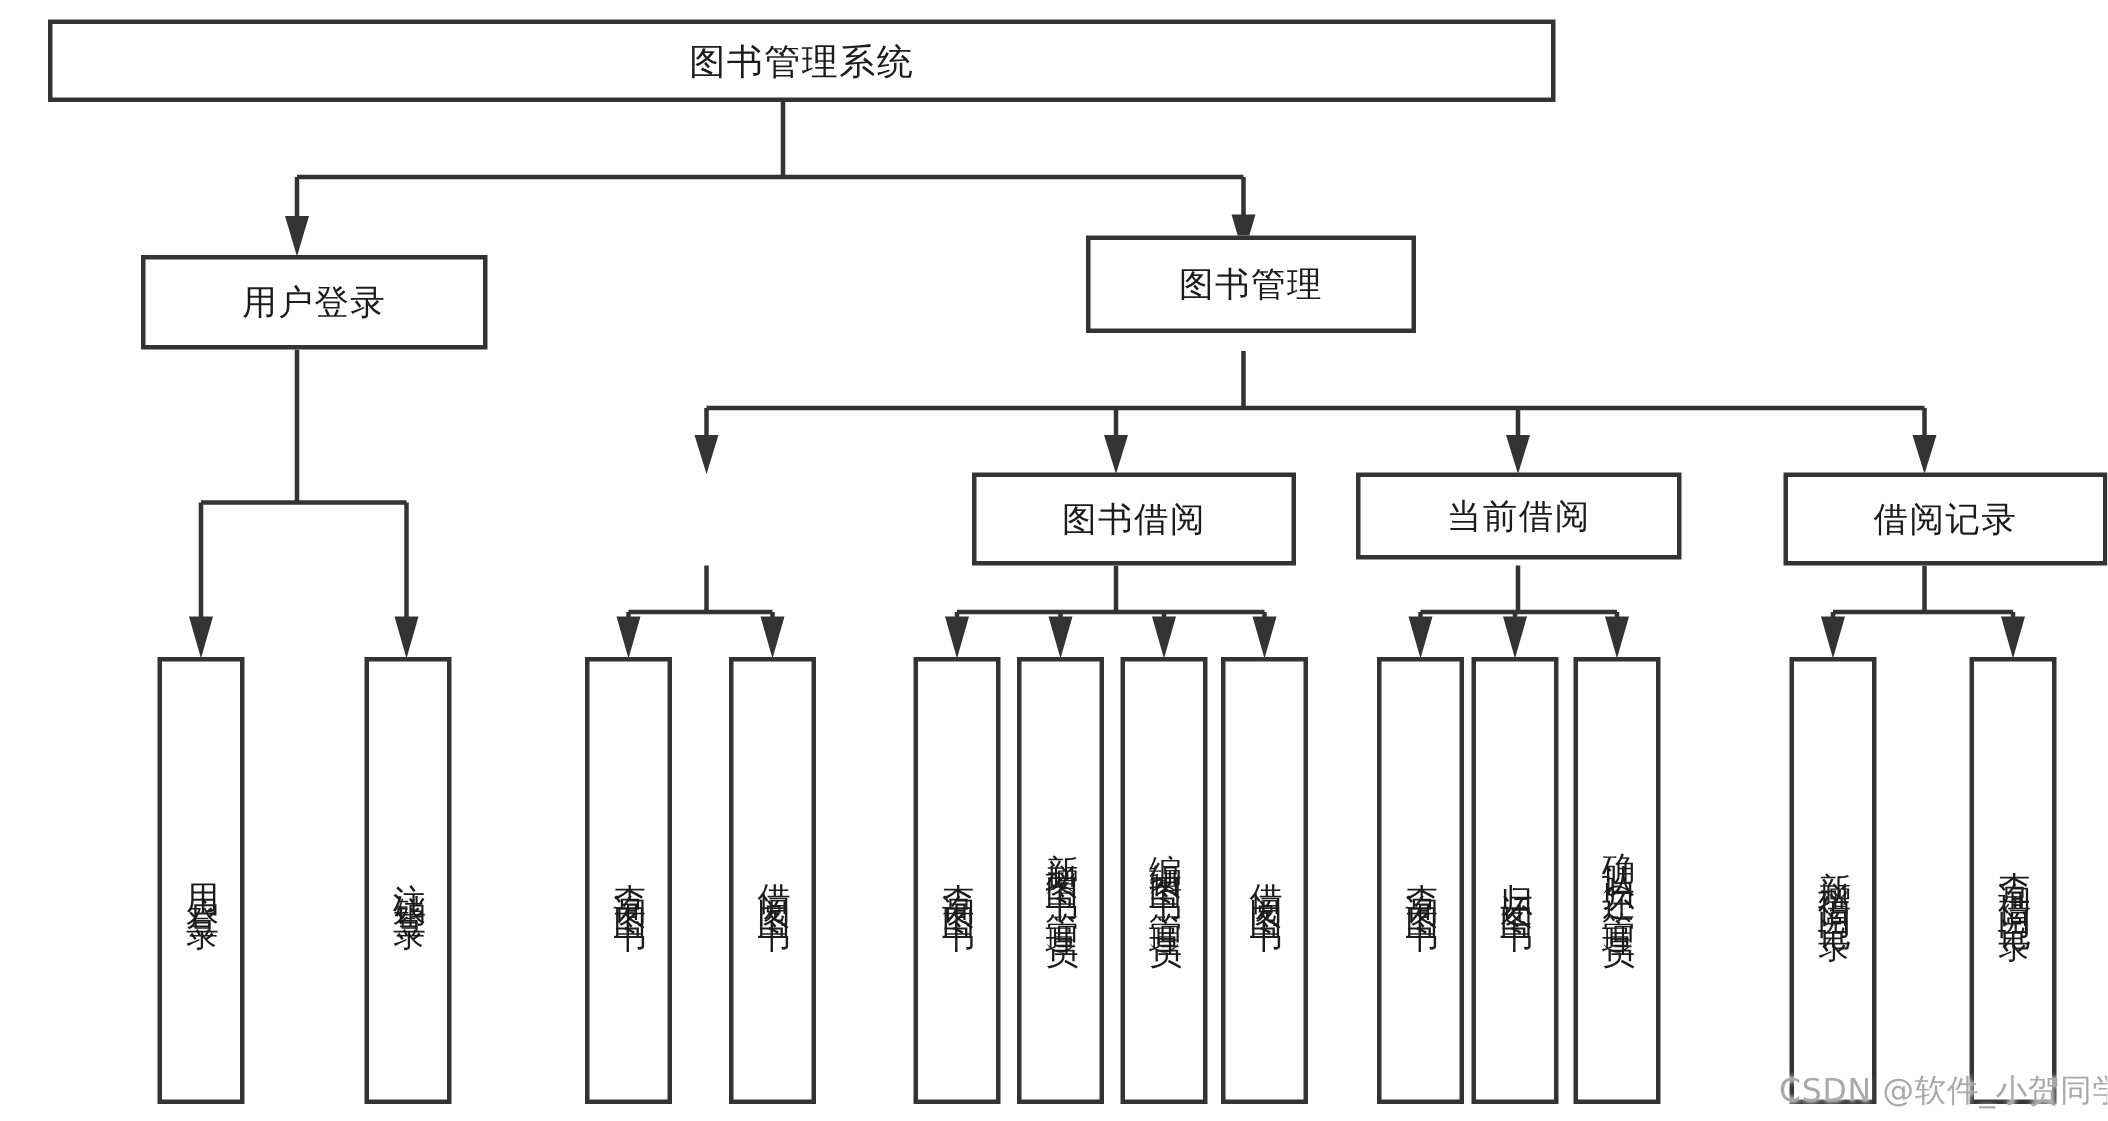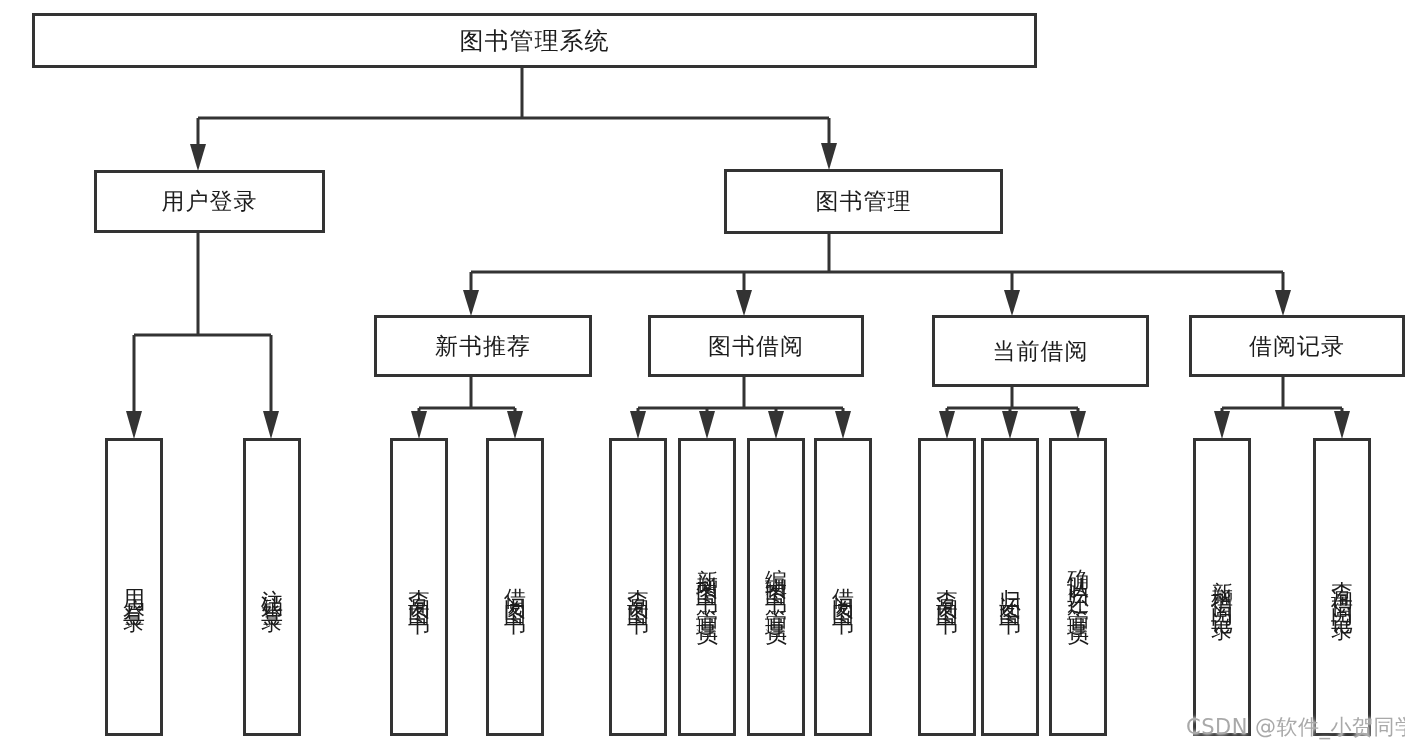--- a/index.html
+++ b/index.html
@@ -94,31 +94,28 @@
     </g>
   </svg>
 
   <div class="box" style="left:20px;top:13px;width:1005px;height:55px;font-size:24px;">
     <span>图书管理系统</span>
   </div>
 
   <div class="box" style="left:82px;top:170px;width:231px;height:63px;">
     <span>用户登录</span>
   </div>
-  <div class="box" style="left:712px;top:169px;width:279px;height:65px;">
+  <div class="box" style="left:712px;top:157px;width:220px;height:65px;">
     <span>图书管理</span>
   </div>
 
-  <div class="box" style="left:362px;top:315px;width:218px;height:62px;">
-    <span>新书推荐</span>
-  </div>
   <div class="box" style="left:636px;top:315px;width:216px;height:62px;">
     <span>图书借阅</span>
   </div>
-  <div class="box" style="left:920px;top:315px;width:217px;height:72px;font-family:Liberation Serif, serif;">
+  <div class="box" style="left:892px;top:315px;width:217px;height:58px;font-family:Liberation Serif, serif;">
     <span>当前借阅</span>
   </div>
   <div class="box" style="left:1177px;top:315px;width:216px;height:62px;">
     <span>借阅记录</span>
   </div>
 
   <div class="leaf" style="left:105px;top:438px;">
     <span>用户登录</span>
   </div>
   <div class="leaf" style="left:243px;top:438px;">

